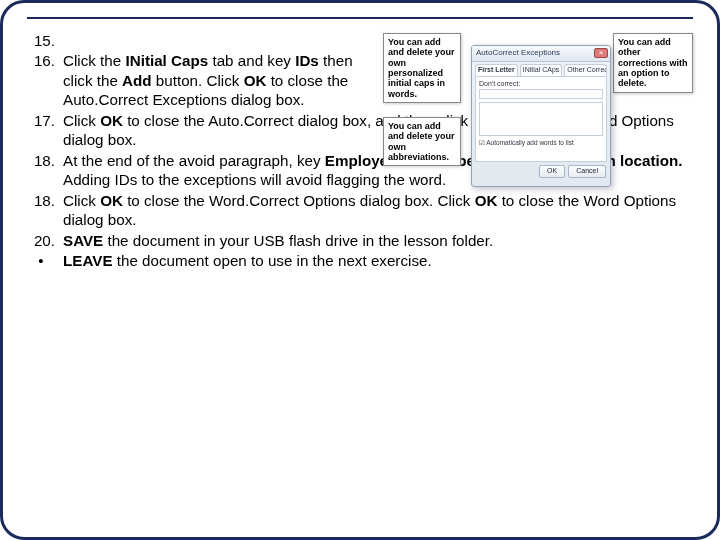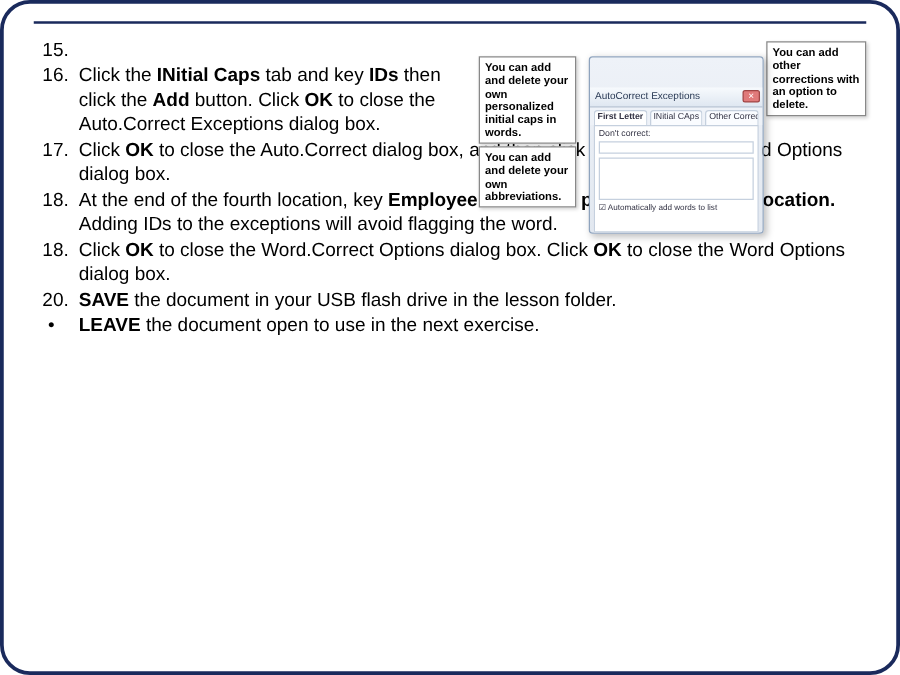--- a/index.html
+++ b/index.html
@@ -67,21 +67,21 @@
     position: absolute;
     background: #fff;
     border: 1px solid #888;
     font-size: 9px;
     font-weight: bold;
     line-height: 1.15;
     padding: 3px 4px;
     color: #000;
     box-shadow: 1px 1px 3px rgba(0,0,0,0.2);
   }
-  .callout.left  { top: 2px; left: 0; width: 78px; margin-top: 12px; }
+  .callout.left  { top: 2px; left: 0; width: 78px; }
   .callout.right { top: 2px; right: 0; width: 80px; }
   .callout.bottom { top: 86px; left: 0; width: 78px; }
 
   .dialog {
     position: absolute;
     top: 14px;
     left: 88px;
     width: 140px;
     height: 142px;
     background: linear-gradient(#eef2f8, #e2e8f0);
@@ -91,21 +91,20 @@
     overflow: hidden;
   }
   .dlg-titlebar {
     height: 16px;
     background: linear-gradient(#f7fafd, #dfe7f1);
     border-bottom: 1px solid #b8c4d4;
     position: relative;
     font-size: 8px;
     color: #2a3a55;
     padding: 2px 4px;
-    margin-top: 24px;
   }
   .dlg-close {
     position: absolute;
     right: 2px; top: 2px;
     width: 14px; height: 10px;
     background: #e07a7a;
     border: 1px solid #a04545;
     border-radius: 2px;
     color: #fff;
     font-size: 8px; line-height: 8px; text-align: center;
@@ -214,21 +213,21 @@
         <li>
           <div class="num">16.</div>
           <div class="body narrow"><span>Click the </span><span class="bold">INitial Caps</span><span> tab and key </span><span class="bold">IDs</span><span> then click the </span><span class="bold">Add</span><span> button. Click </span><span class="bold">OK</span><span> to close the Auto.Correct Exceptions dialog box.</span></div>
         </li>
         <li>
           <div class="num">17.</div>
           <div class="body"><span>Click </span><span class="bold">OK</span><span> to close the Auto.Correct dialog box, and then click </span><span class="bold">OK</span><span> to close the Word Options dialog box.</span></div>
         </li>
         <li>
           <div class="num">18.</div>
-          <div class="body"><span> At the end of the fourth location, key </span><span class="bold">Employee IDs will be provided to you on location.</span><span> Adding IDs to the exceptions will avoid flagging the word.</span></div>
+          <div class="body"><span> At the end of the avoid paragraph, key </span><span class="bold">Employee IDs will be provided to you on location.</span><span> Adding IDs to the exceptions will avoid flagging the word.</span></div>
         </li>
         <li>
           <div class="num">18.</div>
           <div class="body"><span>Click </span><span class="bold">OK</span><span> to close the Word.Correct Options dialog box. Click </span><span class="bold">OK</span><span> to close the Word Options dialog box.</span></div>
         </li>
         <li>
           <div class="num">20.</div>
           <div class="body"><span class="bold">SAVE</span><span> the document in your USB flash drive in the lesson folder.</span></div>
         </li>
       </ol>

